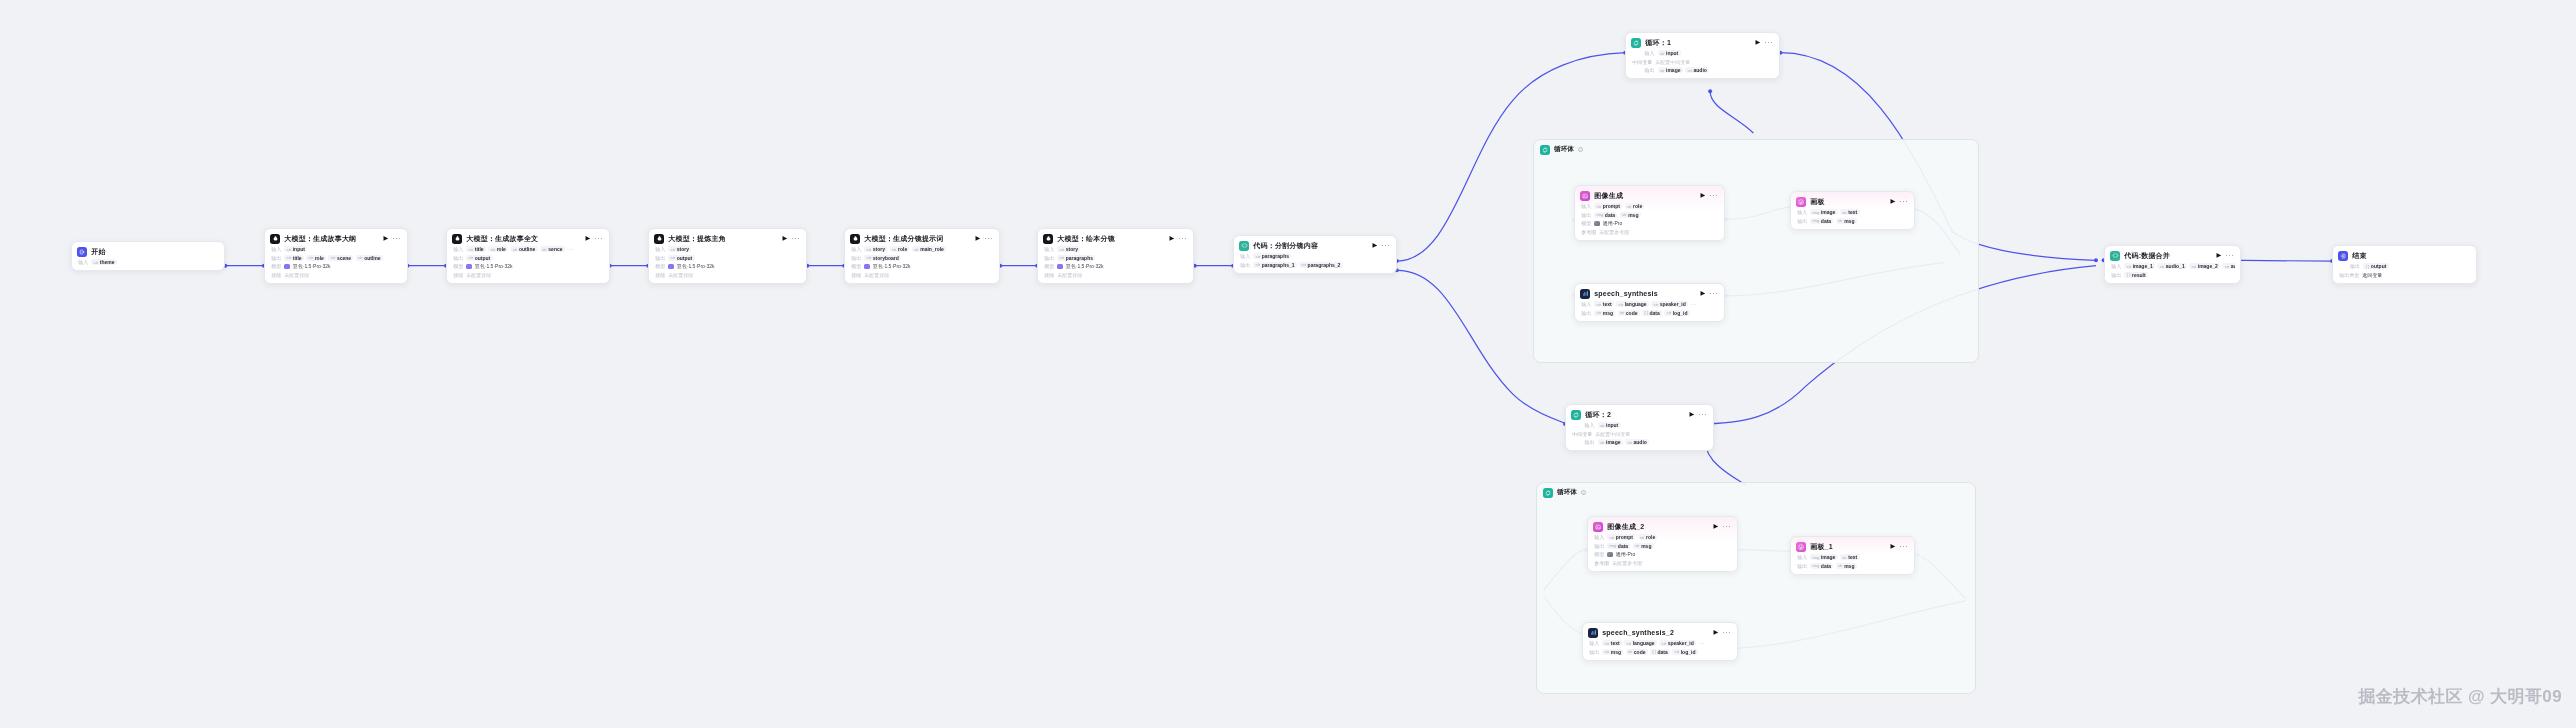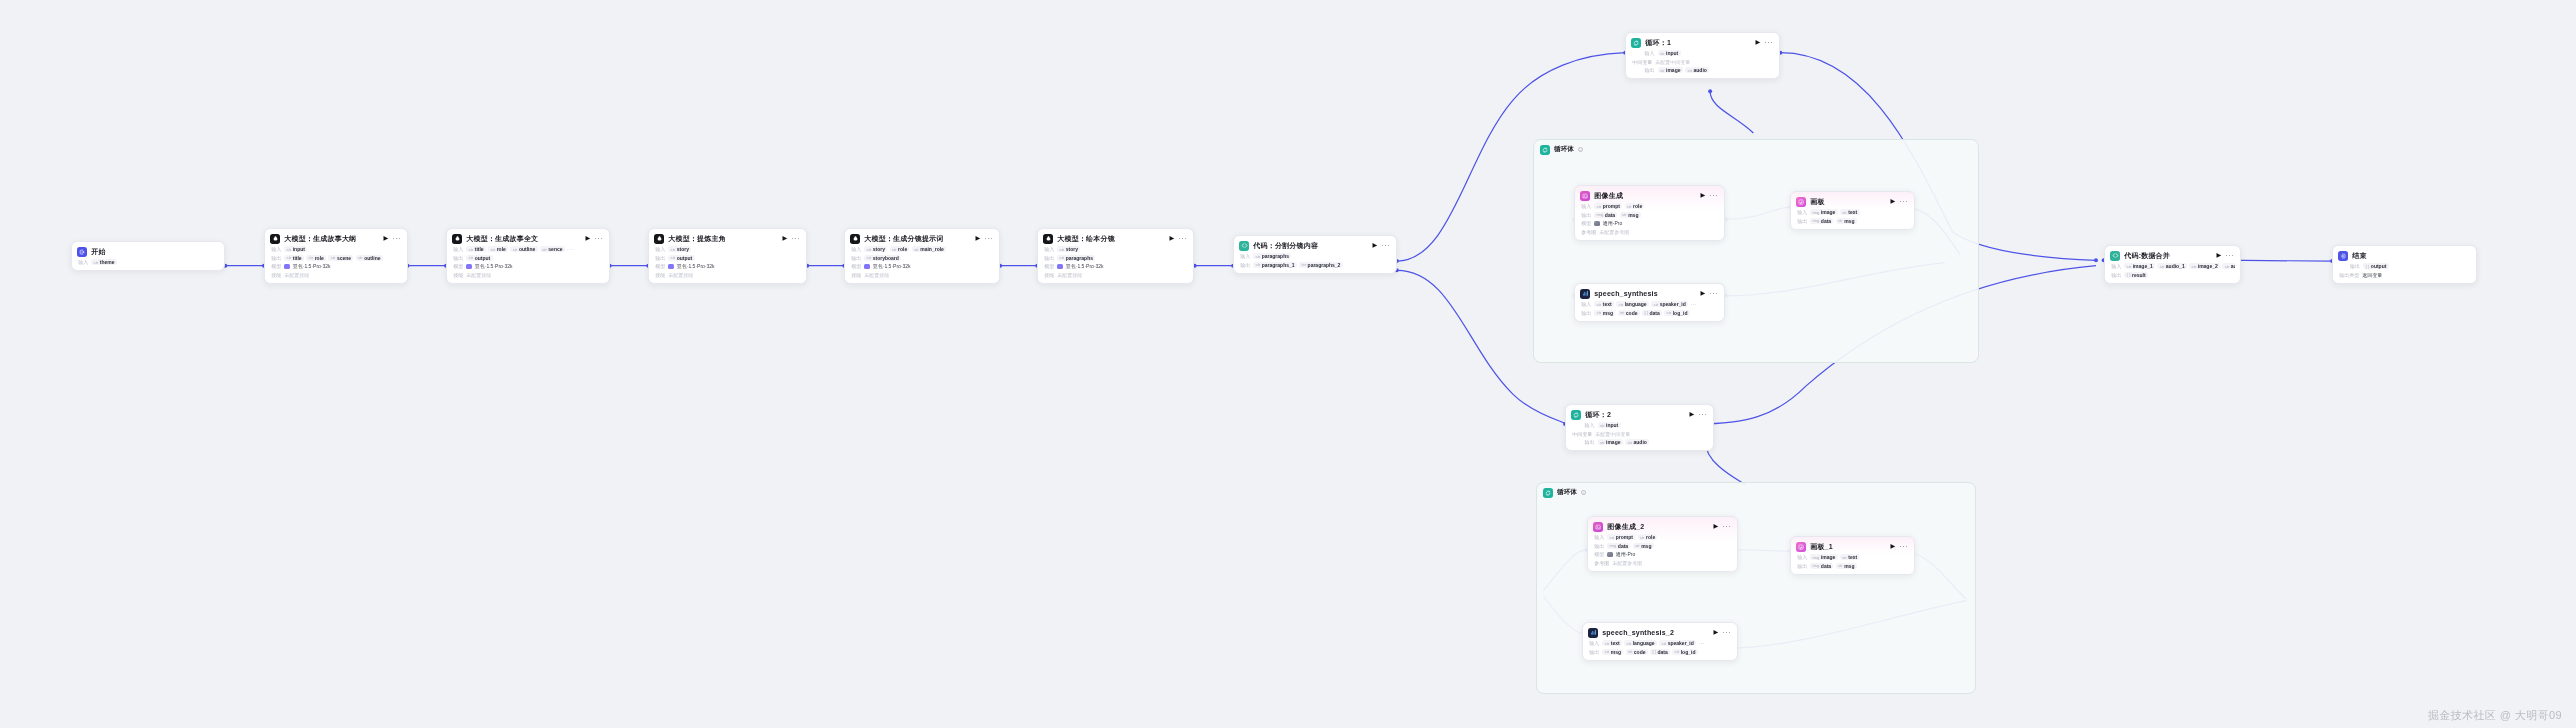--- a/index.html
+++ b/index.html
@@ -85,23 +85,24 @@
     padding: 4.6px 6.2px;
   }
   .loop-group-title { font-size: 6.6px; font-weight: 700; color: #1a1b22; }
   .info-dot {
     width: 5.4px; height: 5.4px; border-radius: 50%;
     border: 0.8px solid #b8bcc7; color: #b8bcc7;
     font-size: 3.9px; line-height: 3.9px; text-align: center;
   }
 
   .watermark {
-    position: absolute; right: 14px; bottom: 6px;
-    font-size: 11px; color: #b9bcc6; letter-spacing: 0.4px;
+    position: absolute; right: 14px; bottom: 21px;
+    font-size: 17px; color: #b9bcc6; letter-spacing: 0.4px;
     white-space: nowrap;
+    font-weight: bold;
   }
 </style>
 </head>
 <body>
 
 <div id="canvas">
 
   <svg class="edges" viewBox="0 0 3338 944">
 
     <path d="M292,344 C310,344 320,344 342,344"></path>

